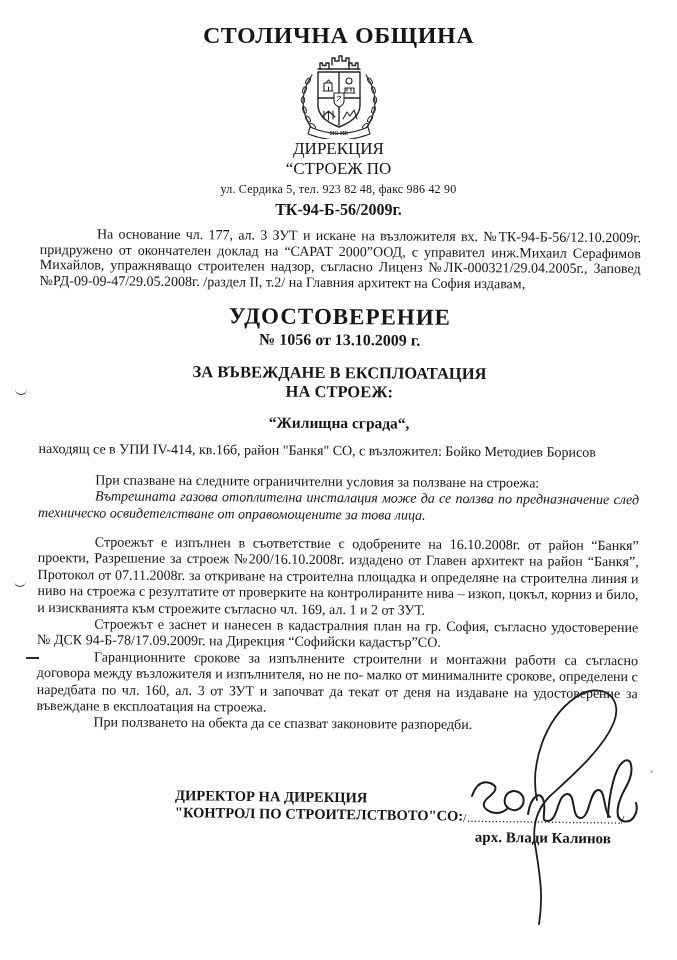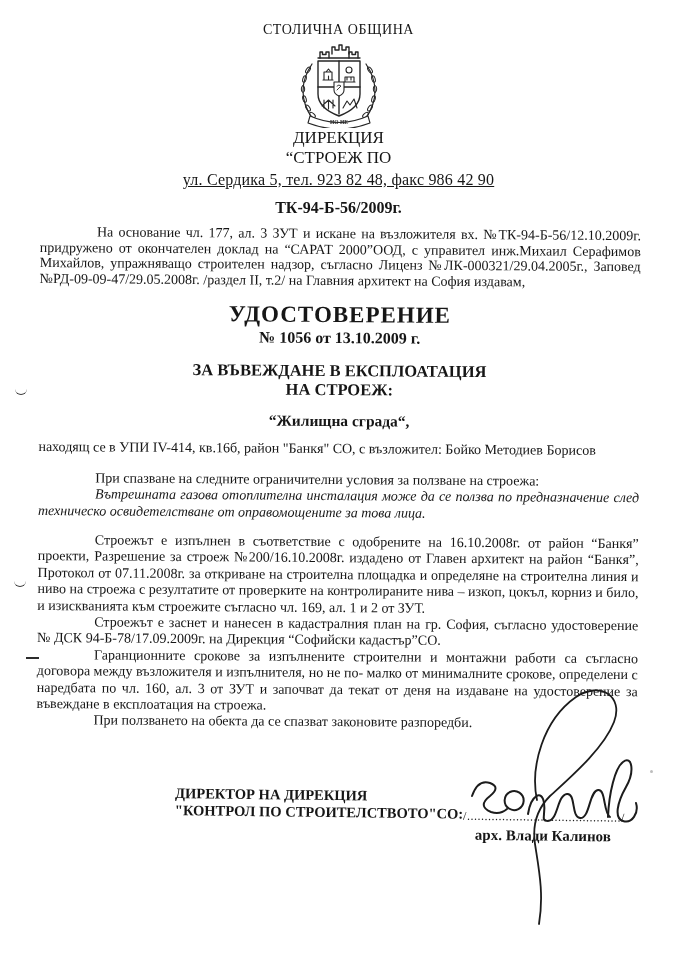--- a/index.html
+++ b/index.html
@@ -7,25 +7,25 @@
   .page {
     position:relative;
     width:677px; height:960px;
     background:#ffffff;
     color:#161616;
     font-family:"Liberation Serif","DejaVu Serif",serif;
     overflow:hidden;
   }
   
   .header { text-align:center; padding-top:22px; }
-  .muni { font-size:14px; font-weight:normal; letter-spacing:.6px; }
+  .muni { font-size:24px; font-weight:bold; letter-spacing:.6px; }
   .emblem { display:block; margin:2px auto 0 auto; }
   .dir-line { font-size:17px; font-weight:normal; line-height:20px; }
-  .addr { font-size:16px; margin-top:3px; letter-spacing:.2px;text-decoration:underline; }
-  .ref { font-size:16px; font-weight:bold; margin-top:10px; }
+  .addr { font-size:12px; margin-top:3px; letter-spacing:.2px; }
+  .ref { font-size:16px; font-weight:bold; margin-top:4px; }
   
   .content { padding:0 36px 0 40px; transform:rotate(.4deg); transform-origin:40px 0; }
   .content p { font-size:14px; line-height:16.4px; text-align:justify; }
   .indent { text-indent:57px; }
   .preamble { margin-top:7px; line-height:15.6px !important; }
   .title-block { text-align:center; }
   .t-main { font-size:23px; font-weight:bold; letter-spacing:1px; margin-top:15px; line-height:24px; }
   .t-num  { font-size:16px; font-weight:bold; margin-top:2px; }
   .t-sub  { font-size:16.5px; font-weight:bold; line-height:19px; }
   .t-sub-first { margin-top:14px; }

